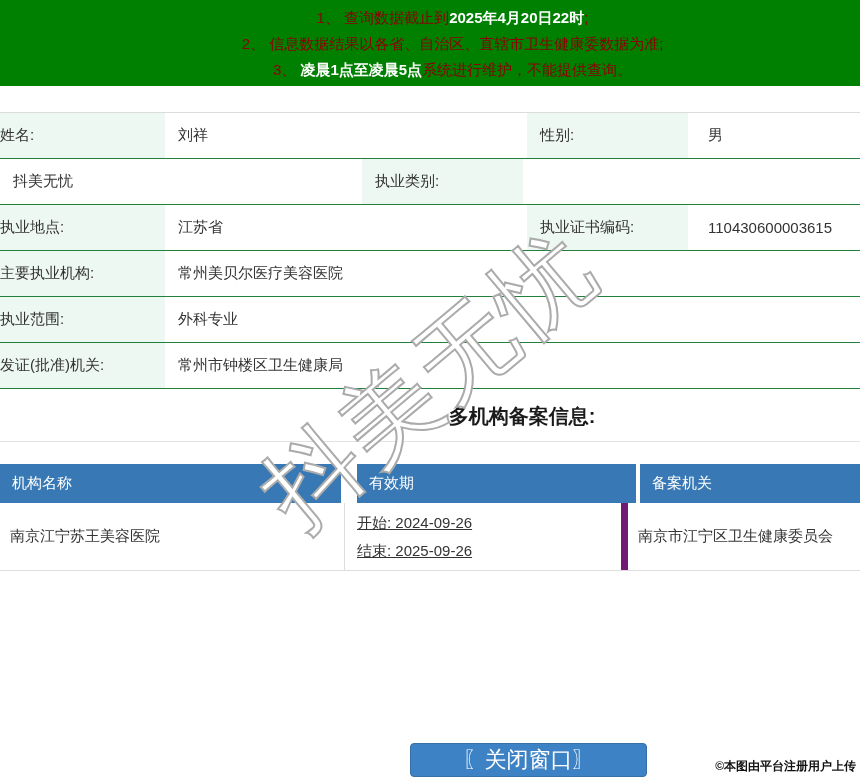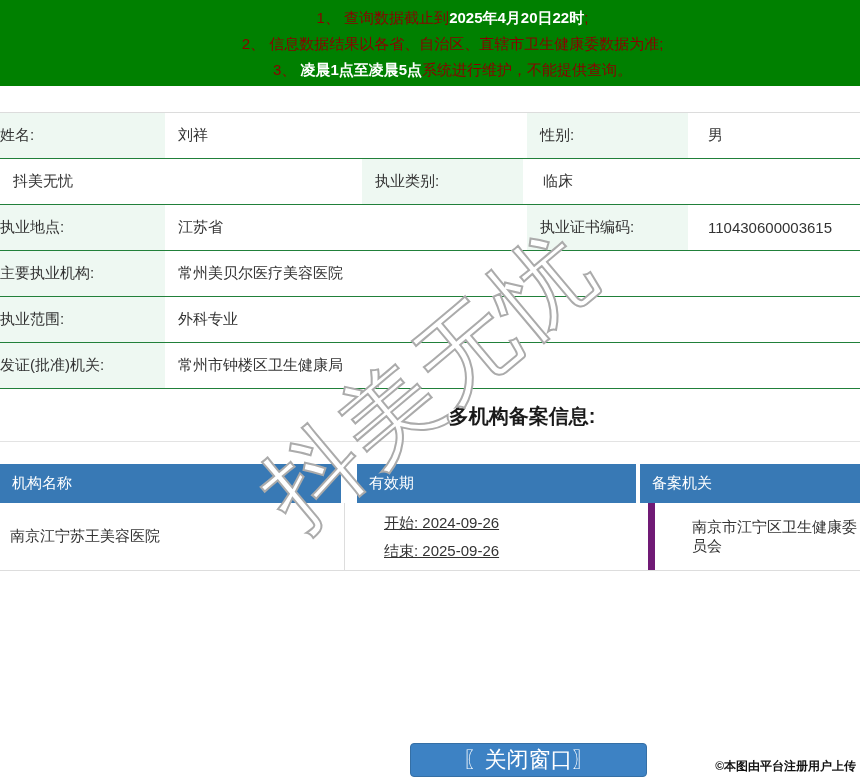--- a/index.html
+++ b/index.html
@@ -38,21 +38,21 @@
   }
   .divider{position:absolute;top:441px;left:0;width:860px;height:0;
            border-top:1px solid #e3e3e3;}
   .borg-table{position:absolute;top:464px;left:0;width:860px;}
   .borg-head{display:flex;height:39px;}
   .th{background:#3879b5;color:#ffffff;font-size:15px;
       display:flex;align-items:center;padding-left:12px;box-sizing:border-box;}
   .th1{width:341px;margin-right:16px;}
   .th2{width:279px;margin-right:4px;}
   .th3{flex:1;}
-  .borg-row{display:flex;height:67px;border-bottom:1px solid #dddddd;gap:27px;}
+  .borg-row{display:flex;height:67px;border-bottom:1px solid #dddddd;}
   .td{box-sizing:border-box;font-size:15px;color:#333333;}
   .td1{width:345px;border-right:1px solid #dddddd;
        display:flex;align-items:center;padding-left:10px;}
   .td2{width:283px;border-right:7px solid #701a75;
        display:flex;flex-direction:column;justify-content:center;
        padding-left:12px;line-height:28px;text-decoration:underline;}
   .td3{flex:1;display:flex;align-items:center;padding-left:10px;}
   
   .watermark{
     position:absolute;left:430px;top:382px;
@@ -88,21 +88,20 @@
 <div class="info-table">
   <div class="info-row">
     <div class="cell cell-label">姓名:</div>
     <div class="cell cell-value">刘祥</div>
     <div class="cell cell-label2">性别:</div>
     <div class="cell cell-value2">男</div>
   </div>
   <div class="info-row">
     <div class="cell cell-value">抖美无忧</div>
     <div class="cell cell-label2">执业类别:</div>
-    <div class="cell cell-value2">临床</div>
   </div>
   <div class="info-row">
     <div class="cell cell-label">执业地点:</div>
     <div class="cell cell-value">江苏省</div>
     <div class="cell cell-label2">执业证书编码:</div>
     <div class="cell cell-value2">110430600003615</div>
   </div>
   <div class="info-row">
     <div class="cell cell-label">主要执业机构:</div>
     <div class="cell cell-value wide">常州美贝尔医疗美容医院</div>

